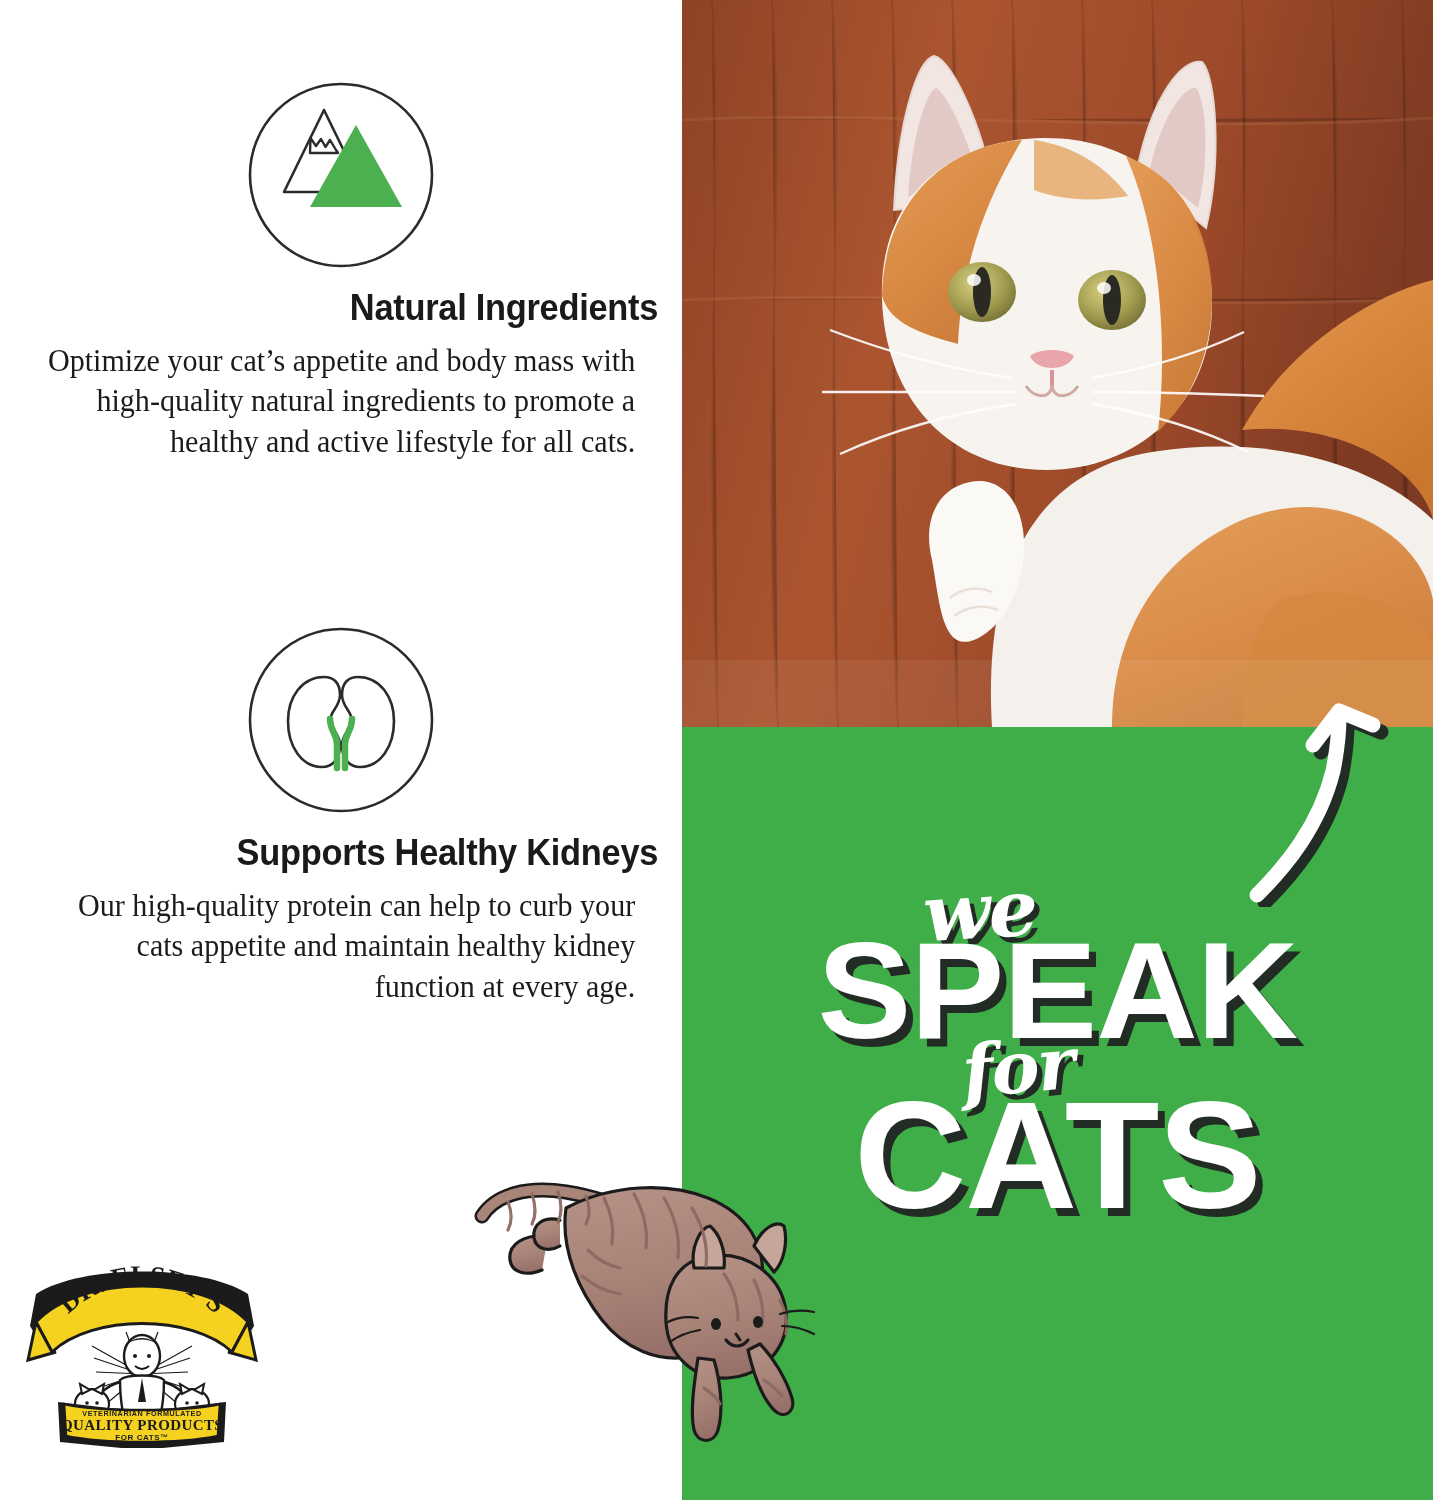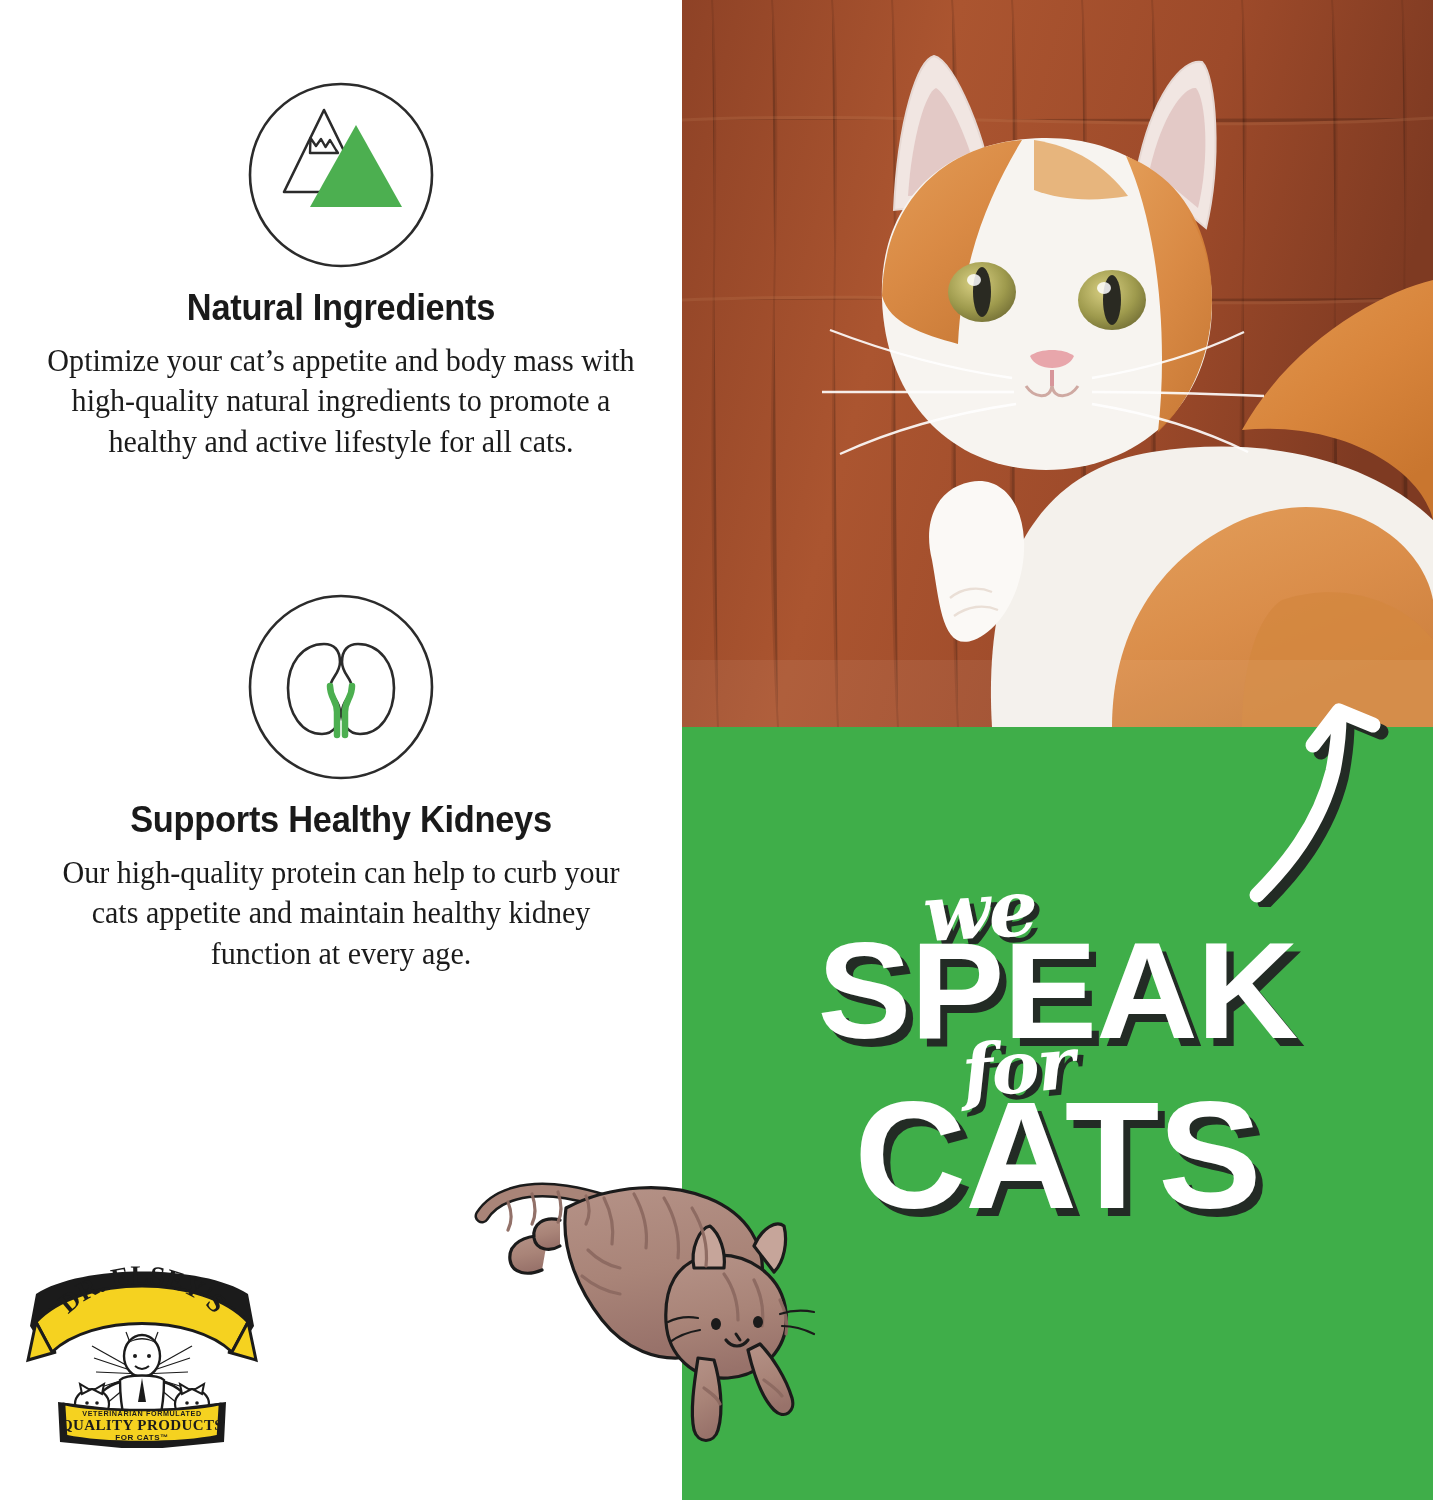--- a/index.html
+++ b/index.html
@@ -10,23 +10,23 @@
     position:relative;
     overflow:hidden;
   }
 
   
   #left-column{
     position:absolute; left:0; top:0; width:682px; height:1500px;
     background:#ffffff;
   }
 
-  .feature{ position:absolute; left:0; width:682px; text-align:center; }
+  .feature{ position:absolute; left:0; width:682px; text-align:right; }
   #feature-natural{ top:80px; }
-  #feature-kidney{ top:592px; }
+  #feature-kidney{ top:625px; }
 
   .feature-icon{
     width:190px; height:190px; margin:0 auto 18px auto;
     position:relative;
   }
   .feature-icon svg{ display:block; width:190px; height:190px; }
 
   .feature-title{
     font-family:"Liberation Sans", sans-serif;
     font-weight:bold;

